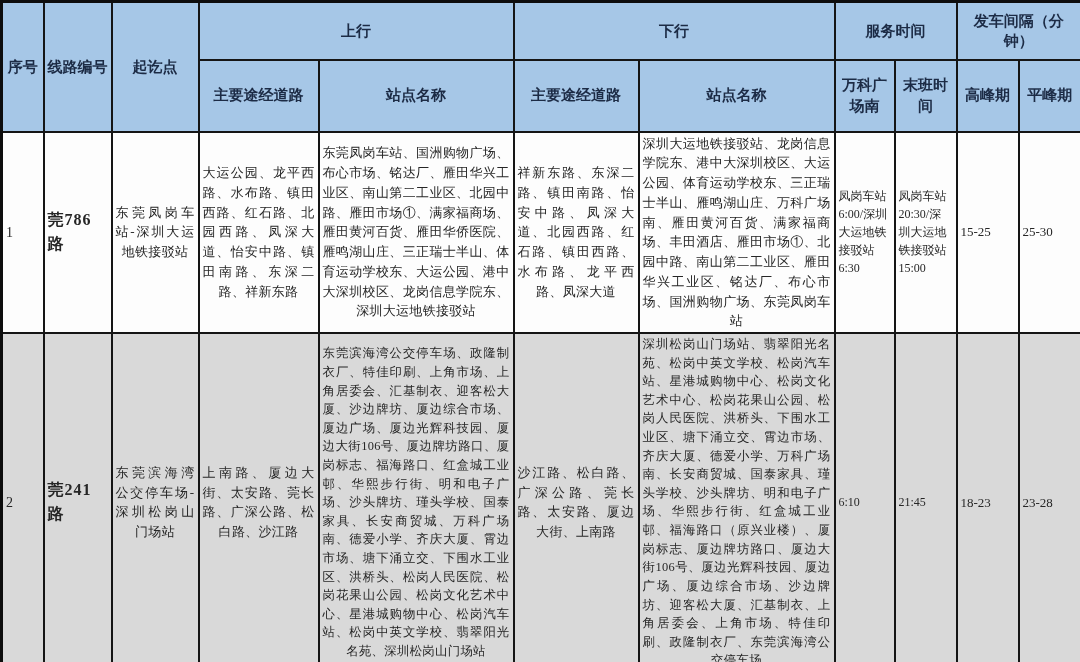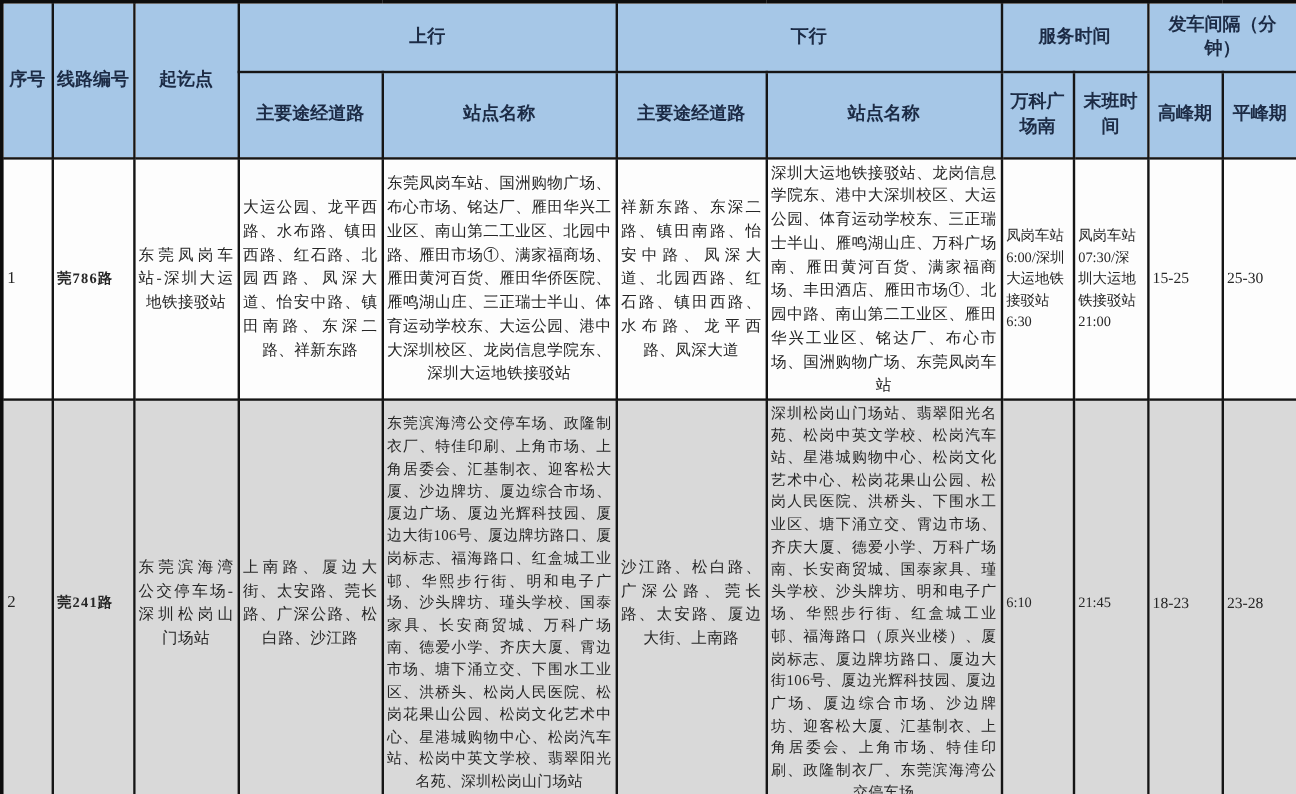--- a/index.html
+++ b/index.html
@@ -8,21 +8,21 @@
   table.bus{border-collapse:collapse;table-layout:fixed;width:1080px;}
   table.bus td,table.bus th{border:2px solid #151515;overflow:hidden;
         padding:1px 3px;vertical-align:middle;}
   table.bus{border:3px solid #0d0d0d;}
   th{background:#a6c7e7;color:#1c2b45;font-weight:bold;
      font-family:"Liberation Sans","DejaVu Sans",sans-serif;
      font-size:15px;line-height:1.35;text-align:center;}
   td{color:#262626;font-size:13px;line-height:1.52;text-align:left;}
   td.longtext{text-align:justify;text-align-last:center;letter-spacing:.3px;}
   td.stations2{font-size:12.4px;line-height:1.5;}
-  td.lineno{font-size:12px;font-weight:bold;letter-spacing:1px;}
+  td.lineno{font-size:16px;font-weight:bold;letter-spacing:1px;}
   td.seq{font-size:14px;}
   td.timecell{font-size:12px;line-height:1.5;}
   tr.r1 td{background:#fdfdfd;}
   tr.r2 td{background:#d9d9d9;}
   tr.r3 td{background:#ffffff;border-top:3px solid #0d0d0d;}
 </style>
 </head>
 <body>
 
 <div class="page">
@@ -64,21 +64,21 @@
     <tbody>
       <tr class="r1" style="height:200px">
         <td class="seq">1</td>
         <td class="lineno">莞786路</td>
         <td class="longtext">东莞凤岗车站-深圳大运地铁接驳站</td>
         <td class="longtext">大运公园、龙平西路、水布路、镇田西路、红石路、北园西路、凤深大道、怡安中路、镇田南路、东深二路、祥新东路</td>
         <td class="longtext">东莞凤岗车站、国洲购物广场、布心市场、铭达厂、雁田华兴工业区、南山第二工业区、北园中路、雁田市场①、满家福商场、雁田黄河百货、雁田华侨医院、雁鸣湖山庄、三正瑞士半山、体育运动学校东、大运公园、港中大深圳校区、龙岗信息学院东、深圳大运地铁接驳站</td>
         <td class="longtext">祥新东路、东深二路、镇田南路、怡安中路、凤深大道、北园西路、红石路、镇田西路、水布路、龙平西路、凤深大道</td>
         <td class="longtext">深圳大运地铁接驳站、龙岗信息学院东、港中大深圳校区、大运公园、体育运动学校东、三正瑞士半山、雁鸣湖山庄、万科广场南、雁田黄河百货、满家福商场、丰田酒店、雁田市场①、北园中路、南山第二工业区、雁田华兴工业区、铭达厂、布心市场、国洲购物广场、东莞凤岗车站</td>
         <td class="timecell">凤岗车站6:00/深圳大运地铁接驳站6:30</td>
-        <td class="timecell">凤岗车站07:30/深圳大运地铁接驳站21:00</td>
+        <td class="timecell">凤岗车站20:30/深圳大运地铁接驳站15:00</td>
         <td>15-25</td>
         <td>25-30</td>
       </tr>
       <tr class="r2" style="height:335px">
         <td class="seq">2</td>
         <td class="lineno">莞241路</td>
         <td class="longtext">东莞滨海湾公交停车场-深圳松岗山门场站</td>
         <td class="longtext">上南路、厦边大街、太安路、莞长路、广深公路、松白路、沙江路</td>
         <td class="longtext stations2">东莞滨海湾公交停车场、政隆制衣厂、特佳印刷、上角市场、上角居委会、汇基制衣、迎客松大厦、沙边牌坊、厦边综合市场、厦边广场、厦边光辉科技园、厦边大街106号、厦边牌坊路口、厦岗标志、福海路口、红盒城工业邨、华熙步行街、明和电子广场、沙头牌坊、瑾头学校、国泰家具、长安商贸城、万科广场南、德爱小学、齐庆大厦、霄边市场、塘下涌立交、下围水工业区、洪桥头、松岗人民医院、松岗花果山公园、松岗文化艺术中心、星港城购物中心、松岗汽车站、松岗中英文学校、翡翠阳光名苑、深圳松岗山门场站</td>
         <td class="longtext">沙江路、松白路、广深公路、莞长路、太安路、厦边大街、上南路</td>

